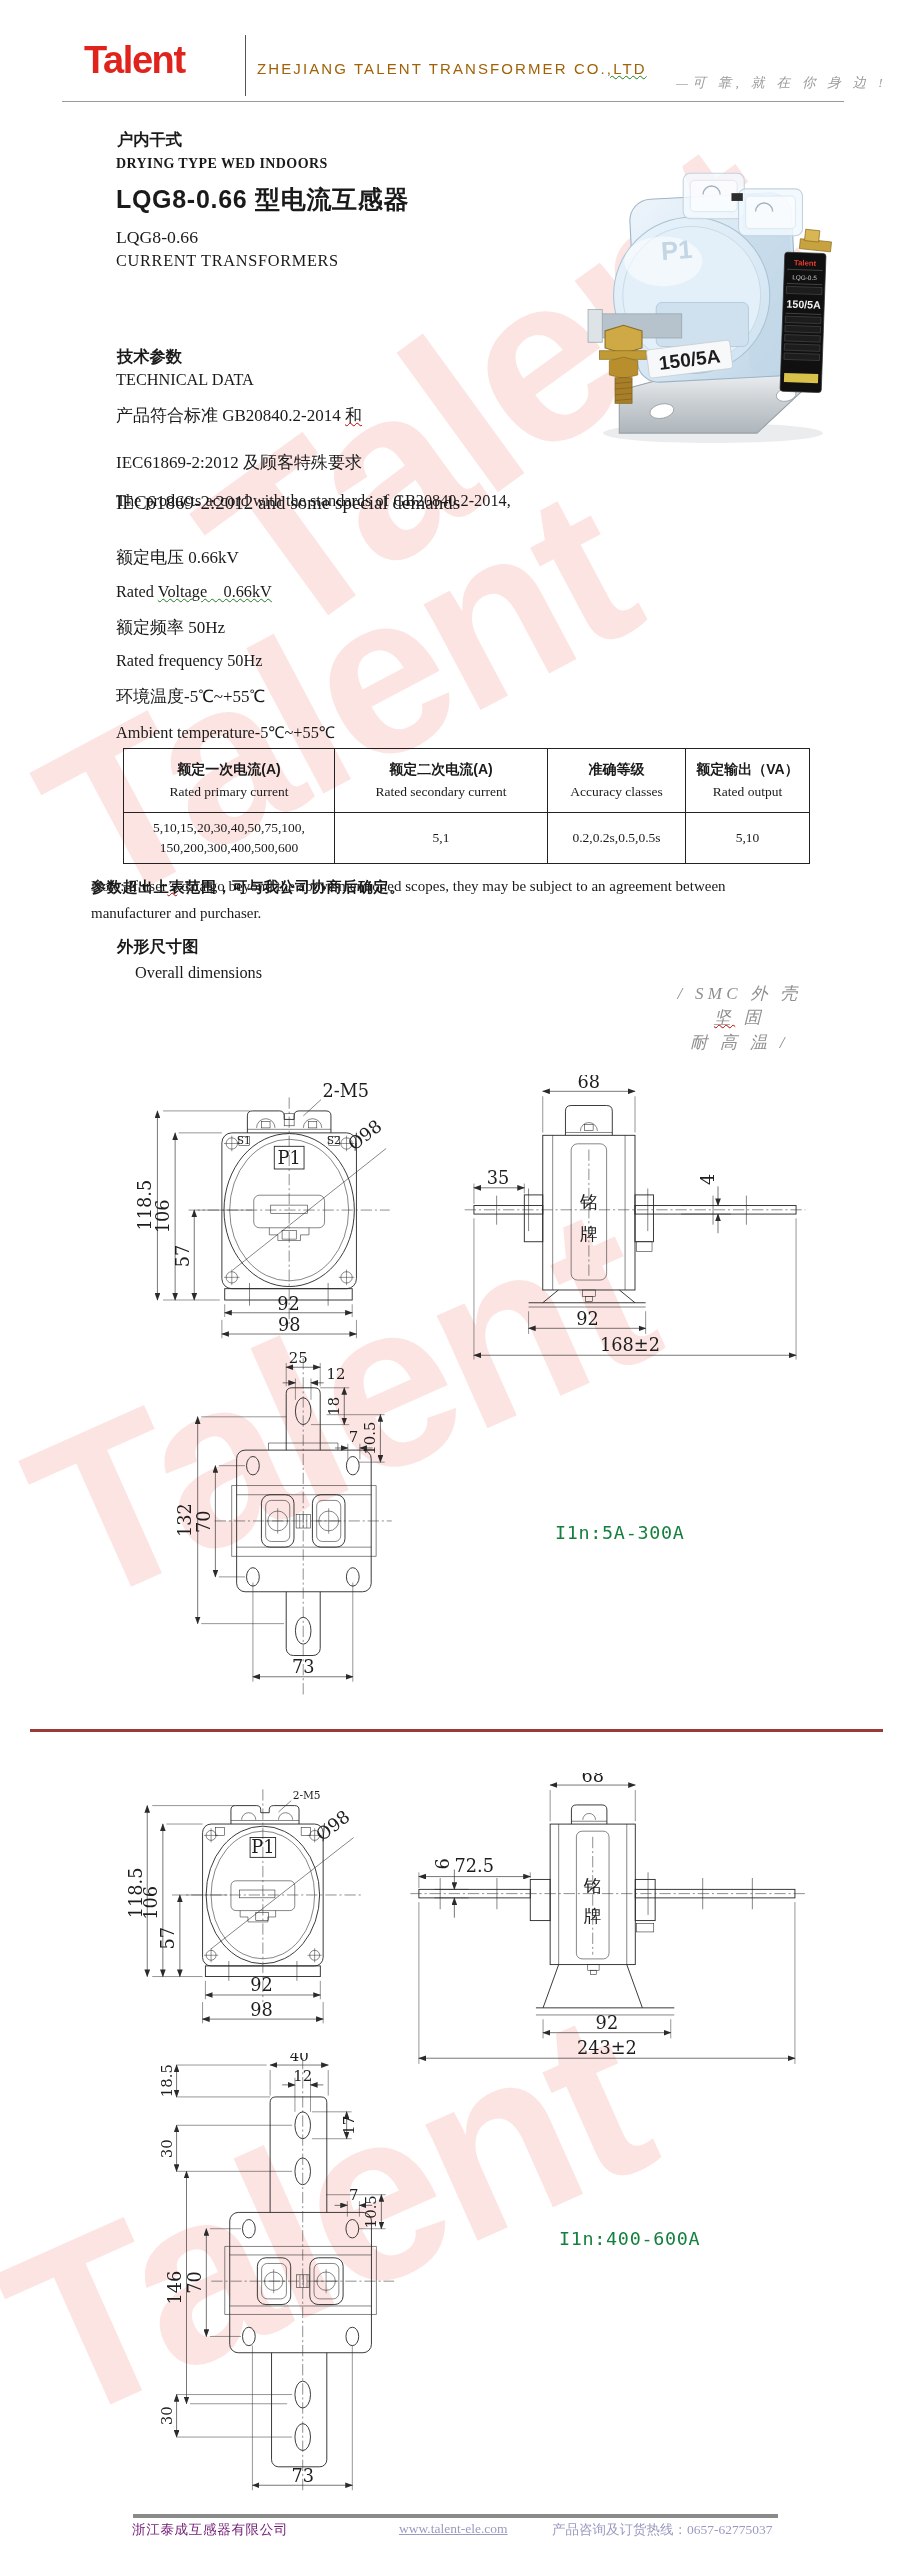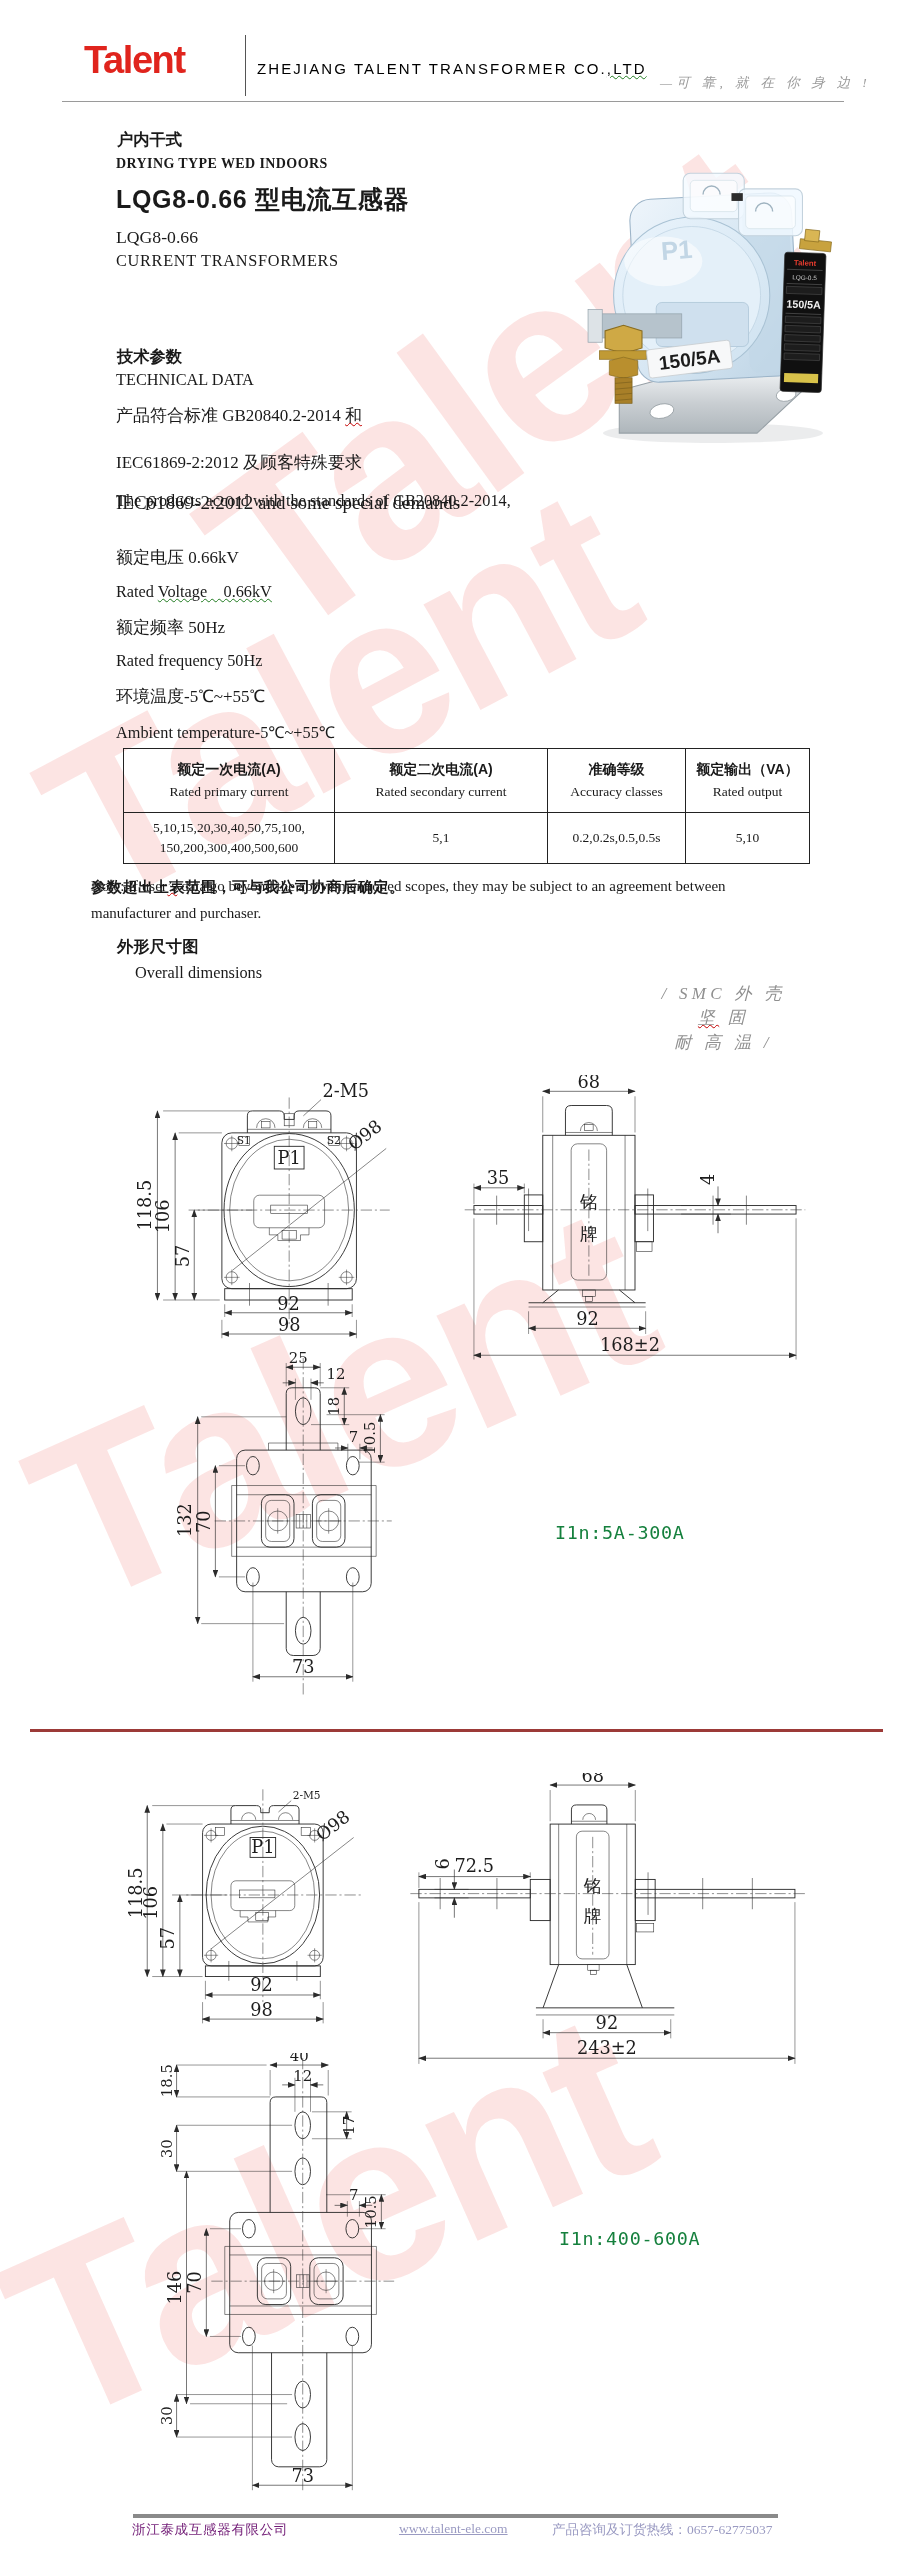--- a/index.html
+++ b/index.html
@@ -25,42 +25,42 @@
   .dt{font-family:"DejaVu Serif",serif;font-size:25px;fill:#1d1d1d;}
   .dts{font-family:"DejaVu Serif",serif;font-size:21px;fill:#1d1d1d;}
   .dtx{font-family:"DejaVu Serif",serif;font-size:15px;fill:#1d1d1d;}
   
   table.spec{border-collapse:collapse;table-layout:fixed;}
   table.spec td,table.spec th{border:1.1px solid #222;text-align:center;vertical-align:middle;padding:1.4px 2.8px;}
   .hcn{font-family:"Liberation Sans",sans-serif;font-weight:bold;font-size:14px;}
   .hen{font-family:Liberation Serif, serif;font-size:13.5px;font-weight:normal;padding-top:5.7px;}
   .cell{font-family:"Liberation Serif",serif;font-size:13.5px;}
   .range{font-family:"DejaVu Sans Mono",monospace;font-size:18.4px;color:#15803d;letter-spacing:0.7px;}
-  .grey-i{color:#9a9a9a;font-style:italic;}
+  .grey-i{color:#9a9a9a;font-style:italic;margin-left:16px;}
   a.site{color:#9a9ac2;}
 </style>
 </head>
 <body>
 
 <svg width="0" height="0" style="position:absolute" aria-hidden="true">
   <defs>
     <marker id="ar" markerWidth="11" markerHeight="8" refX="10" refY="4" orient="auto-start-reverse" markerUnits="userSpaceOnUse">
       <path d="M0,0 L11,4 L0,8 Z" fill="#2b2b2b"></path>
     </marker>
   </defs>
 </svg>
 
 <div class="wm" style="left:305px;top:440px;font-size:238px;line-height:238px;transform:rotate(-36deg);">Talent</div>
 <div class="wm" style="left:117px;top:716px;font-size:227px;line-height:227px;transform:rotate(-28deg);">Talent</div>
 <div class="wm" style="left:96px;top:1408px;font-size:234px;line-height:234px;transform:rotate(-24deg);">Talent</div>
 <div class="wm" style="left:74px;top:2220px;font-size:241px;line-height:241px;transform:rotate(-24deg);">Talent</div>
 
 <div class="abs z2 sans" style="left:84px;top:39px;font-size:38px;font-weight:800;color:#e0241d;letter-spacing:-1.4px;">Talent</div>
 <div class="abs z2" style="left:245px;top:35px;width:1.4px;height:61px;background:#555;"></div>
-<div class="abs z2 sans" style="left:257px;top:60px;font-size:15px;color:#000000;letter-spacing:2.1px;white-space:nowrap;">
+<div class="abs z2 sans" style="left:257px;top:60px;font-size:15px;color:#a16207;letter-spacing:2.1px;white-space:nowrap;">
   <span>ZHEJIANG TALENT TRANSFORMER CO.</span><span class="wavy-green">,LTD</span>
 </div>
 <div class="abs z2 serif grey-i" style="left:660px;top:74px;font-size:13.5px;letter-spacing:4.3px;white-space:nowrap;">—可 靠, 就 在 你 身 边 !</div>
 <div class="abs z2" style="left:62px;top:101px;width:782px;height:1.4px;background:#9a9a9a;"></div>
 
 <div class="abs z2 sans b" style="left:117px;top:129px;font-size:16.3px;">户内干式</div>
 <div class="abs z2 serif b" style="left:116px;top:156px;font-size:14px;letter-spacing:0.4px;">DRYING TYPE WED INDOORS</div>
 <div class="abs z2 b" style="left:116px;top:183px;font-size:25px;font-family:'Liberation Sans',sans-serif;letter-spacing:0.7px;">LQG8-0.66 型电流互感器</div>
 <div class="abs z2 serif" style="left:116px;top:227px;font-size:17.7px;">LQG8-0.66</div>
 <div class="abs z2 serif" style="left:116px;top:251px;font-size:16.3px;letter-spacing:0.7px;">CURRENT TRANSFORMERS</div>

